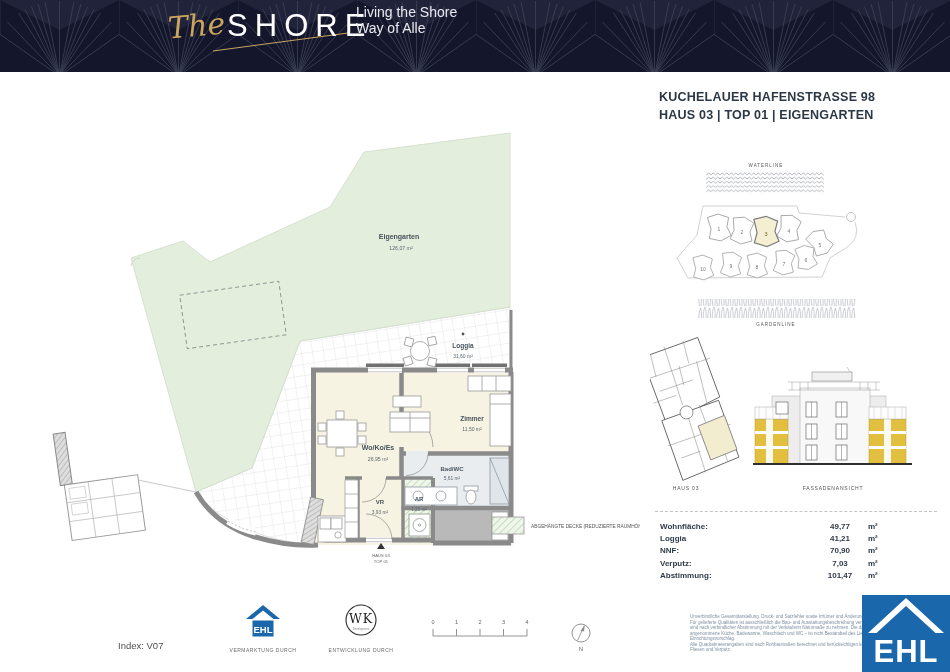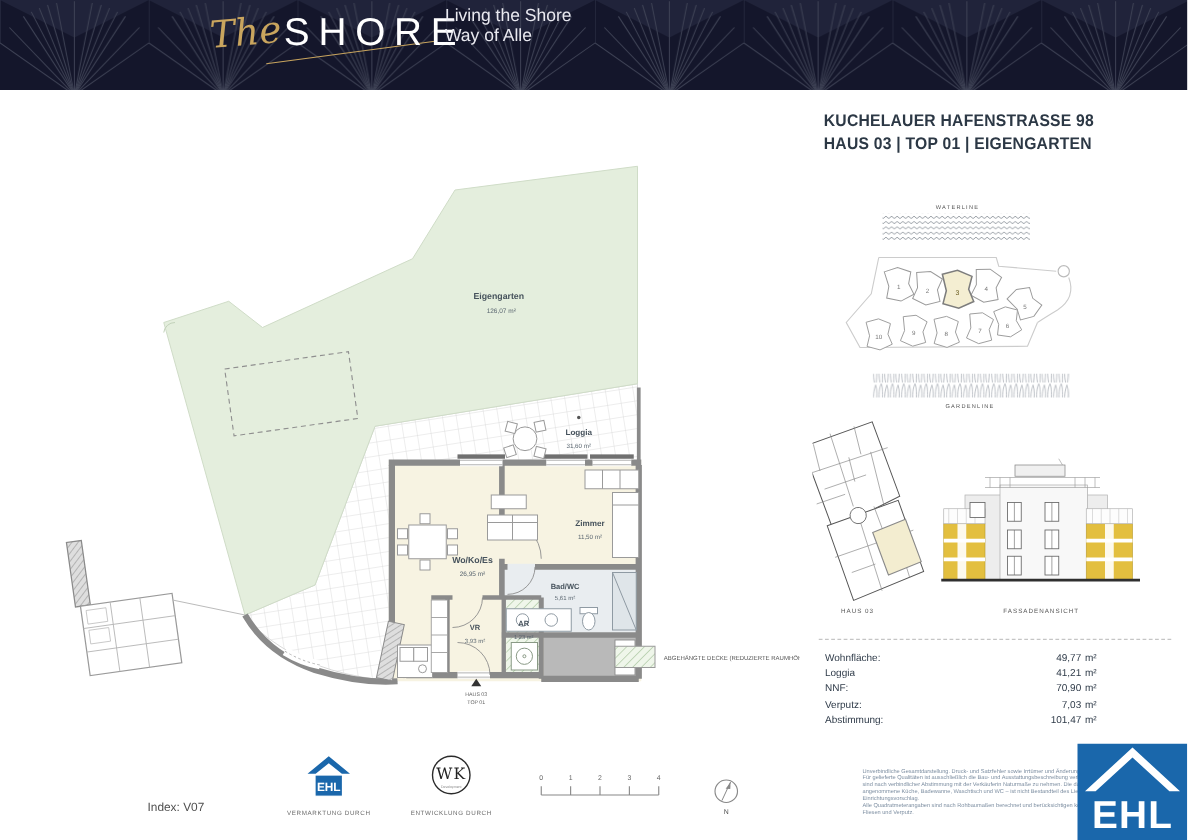--- a/index.html
+++ b/index.html
@@ -12,24 +12,24 @@
   .brand-script{font-family:"DejaVu Serif",serif;font-style:italic;font-size:30px;color:#c9a55e;
                 display:inline-block;transform:rotate(-5deg);margin-right:-2px;}
   .brand-main{font-family:"Liberation Sans",sans-serif;font-weight:400;font-size:31px;color:#ffffff;
               letter-spacing:7px;margin-left:4px;}
   .tagline{position:absolute;left:356px;top:4px;color:#e9e9f0;font-size:14px;line-height:16px;}
   
   .unit-title{position:absolute;left:659px;top:88px;color:#2c3845;font-weight:bold;
               font-size:13.5px;line-height:17.5px;letter-spacing:.2px;transform:scaleX(.93);transform-origin:left top;white-space:nowrap;}
   
   .divider{position:absolute;left:655px;top:511px;width:282px;border-top:1px dashed #c5c5c5;}
-  .area-table{position:absolute;left:660px;top:520px;width:224px;color:#2f3b49;font-size:8px;font-weight:normal;}
+  .area-table{position:absolute;left:660px;top:520px;width:224px;color:#2f3b49;font-size:8px;font-weight:bold;}
   .area-row{display:flex;height:12.4px;align-items:center;}
   .area-label{flex:1;}
-  .area-value{width:50px;text-align:right;}
+  .area-value{width:50px;text-align:center;}
   .area-unit{width:16px;margin-left:3px;text-align:left;}
   svg{font-family:"Liberation Sans",sans-serif;}
   svg text{user-select:none;}
 </style>
 </head>
 <body>
 
 <div id="page">
 
   <div class="header">

